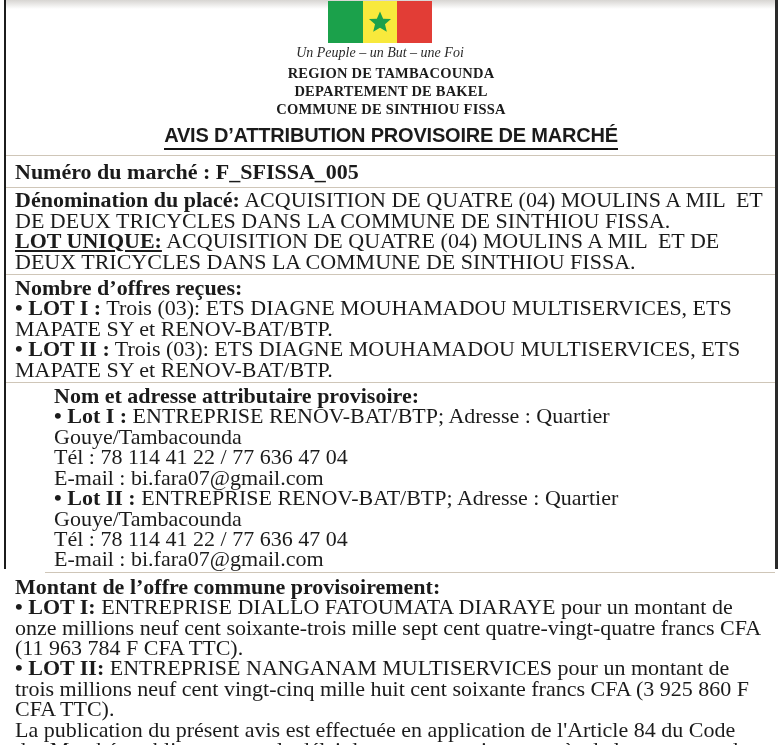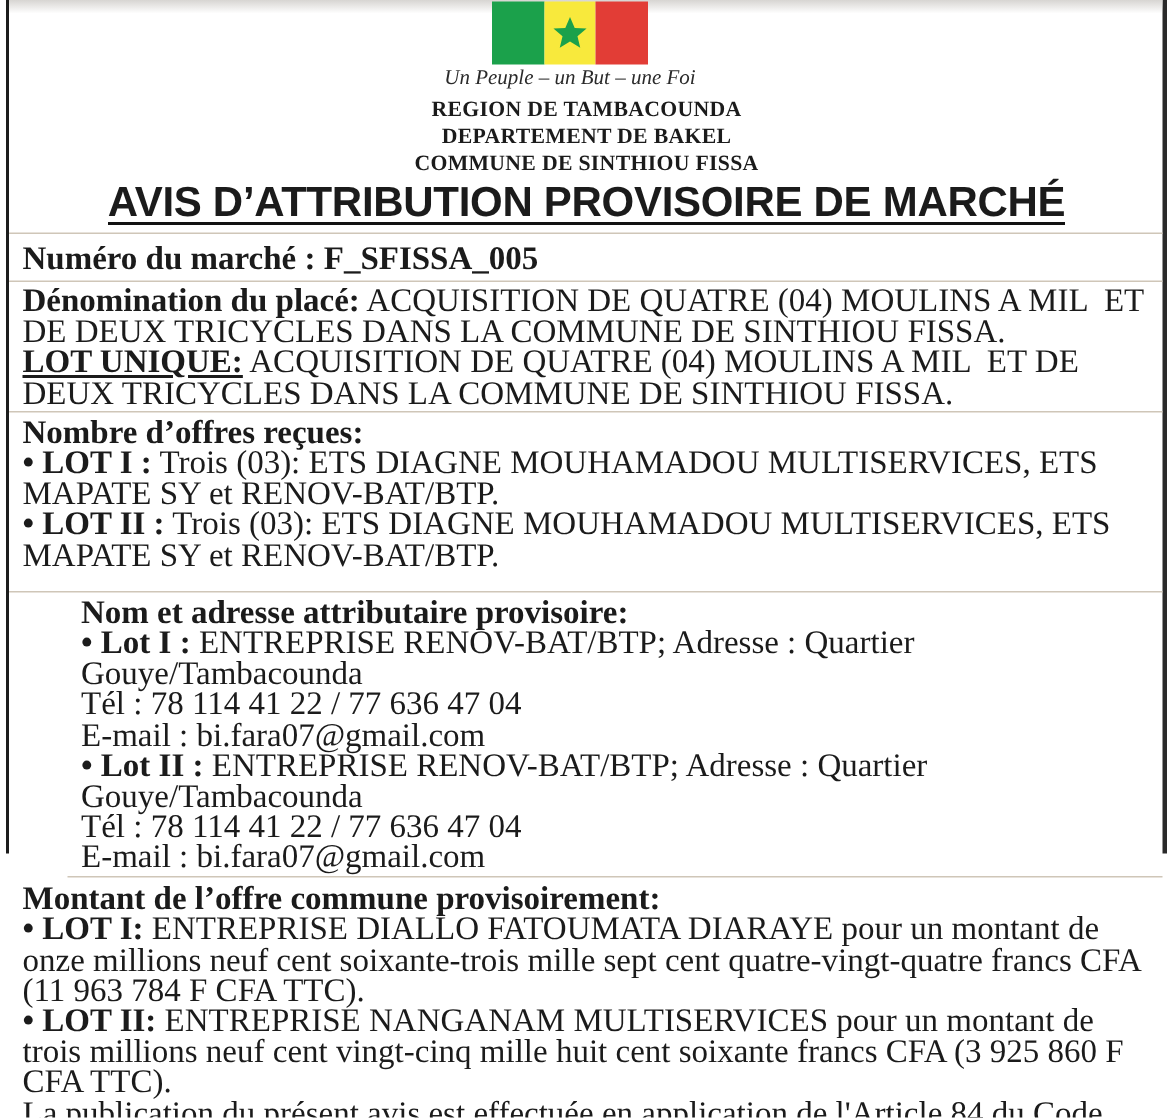--- a/index.html
+++ b/index.html
@@ -29,31 +29,31 @@
   .row-header { text-align:center; padding-top:1px; padding-bottom:5px; }
   .flag-wrap { width:104px; height:42px; margin:0 auto; transform:translateX(-11px); display:flex; position:relative; }
   .flag-stripe { flex:1 1 0; height:100%; }
   .flag-star { position:absolute; left:50%; top:50%; transform:translate(-50%,-50%); width:26px; height:26px; display:block; }
   .motto { font-style:italic; font-size:14px; color:#2a2a2a; margin-top:2px; transform:translateX(-11px); }
   .org-lines { margin-top:3px; font-weight:700; font-size:14.5px; line-height:18px; letter-spacing:.2px; }
   .doc-title {
     display:inline-block;
     margin-top:5px;
     font-family:"Liberation Sans","DejaVu Sans",sans-serif;
-    font-weight:700; font-size:28px; line-height:24px;
+    font-weight:700; font-size:20px; line-height:24px;
     border-bottom:2px solid #111;
     padding-bottom:1px;
     letter-spacing:-0.2px;
   }
 
   
   .bodytext { font-size:22px; line-height:20.4px; white-space:pre-wrap; }
   .row-numero { padding-top:6px; padding-bottom:5px; }
   .row-denom { padding-top:2px; padding-bottom:2px; }
-  .row-offres { padding-top:3px; padding-bottom:14px; }
+  .row-offres { padding-top:3px; padding-bottom:2px; }
   .row-attr { padding-top:3px; padding-bottom:2px;margin-left:39px; }
   .row-montant { padding-top:4px; }
 
   .b { font-weight:700; }
   .u { text-decoration:underline; }
 
   .right { text-align:right; padding-right:2px; }
 </style>
 </head>
 <body>

